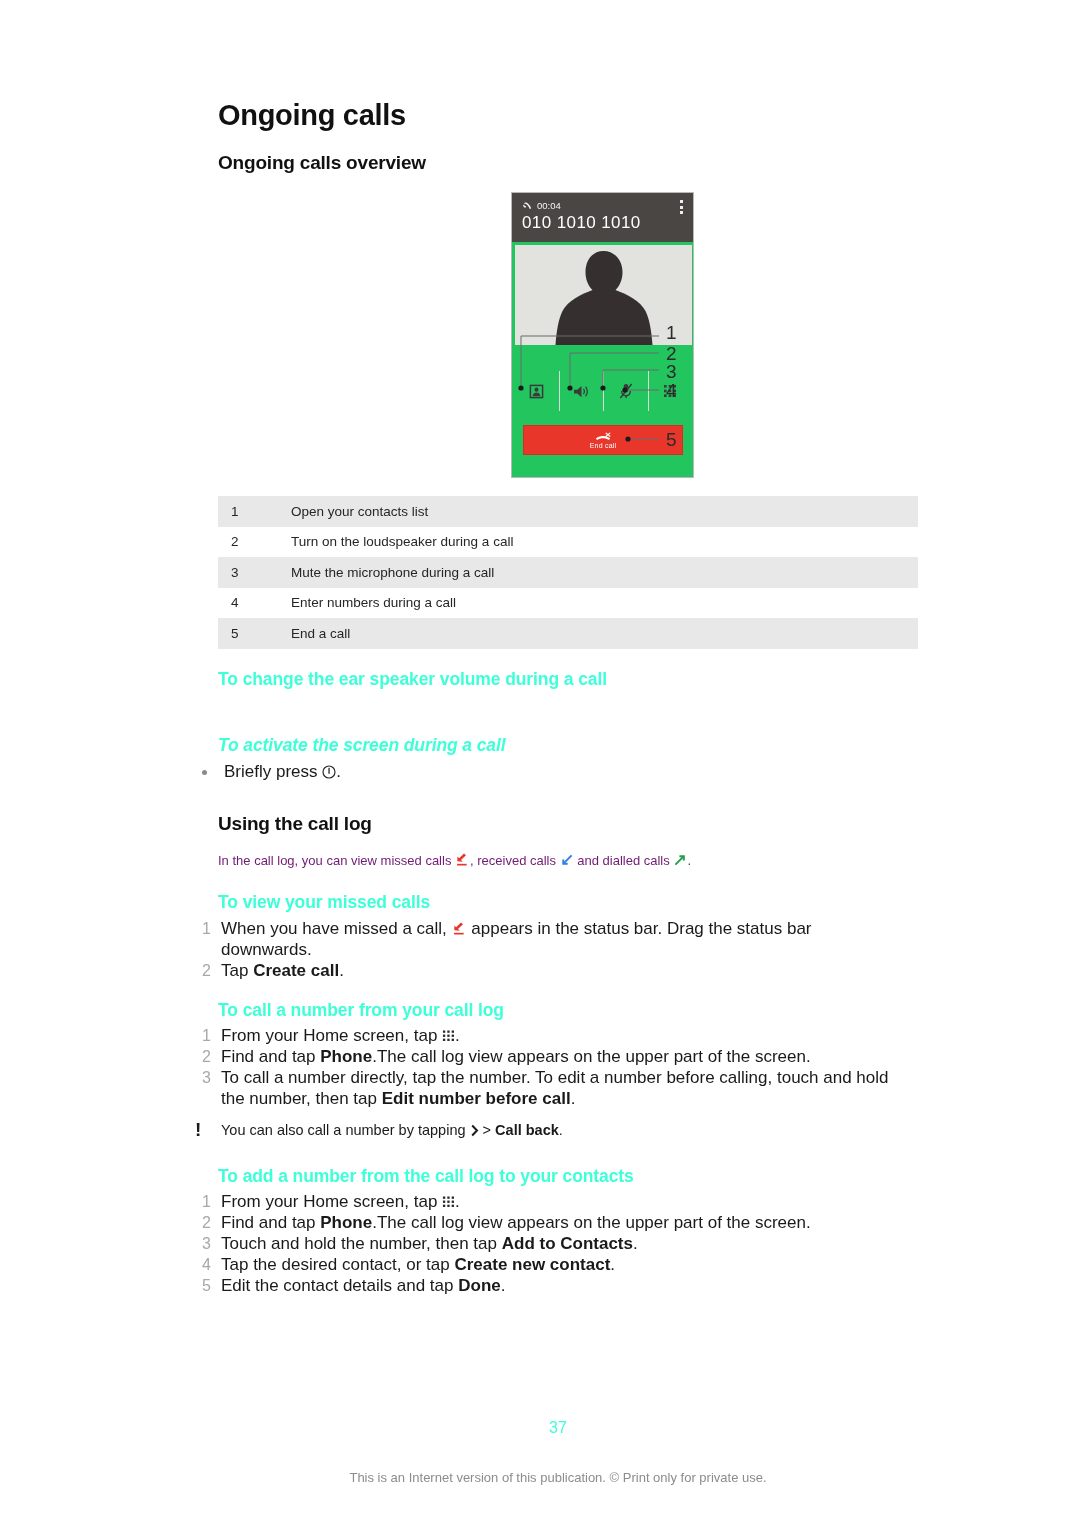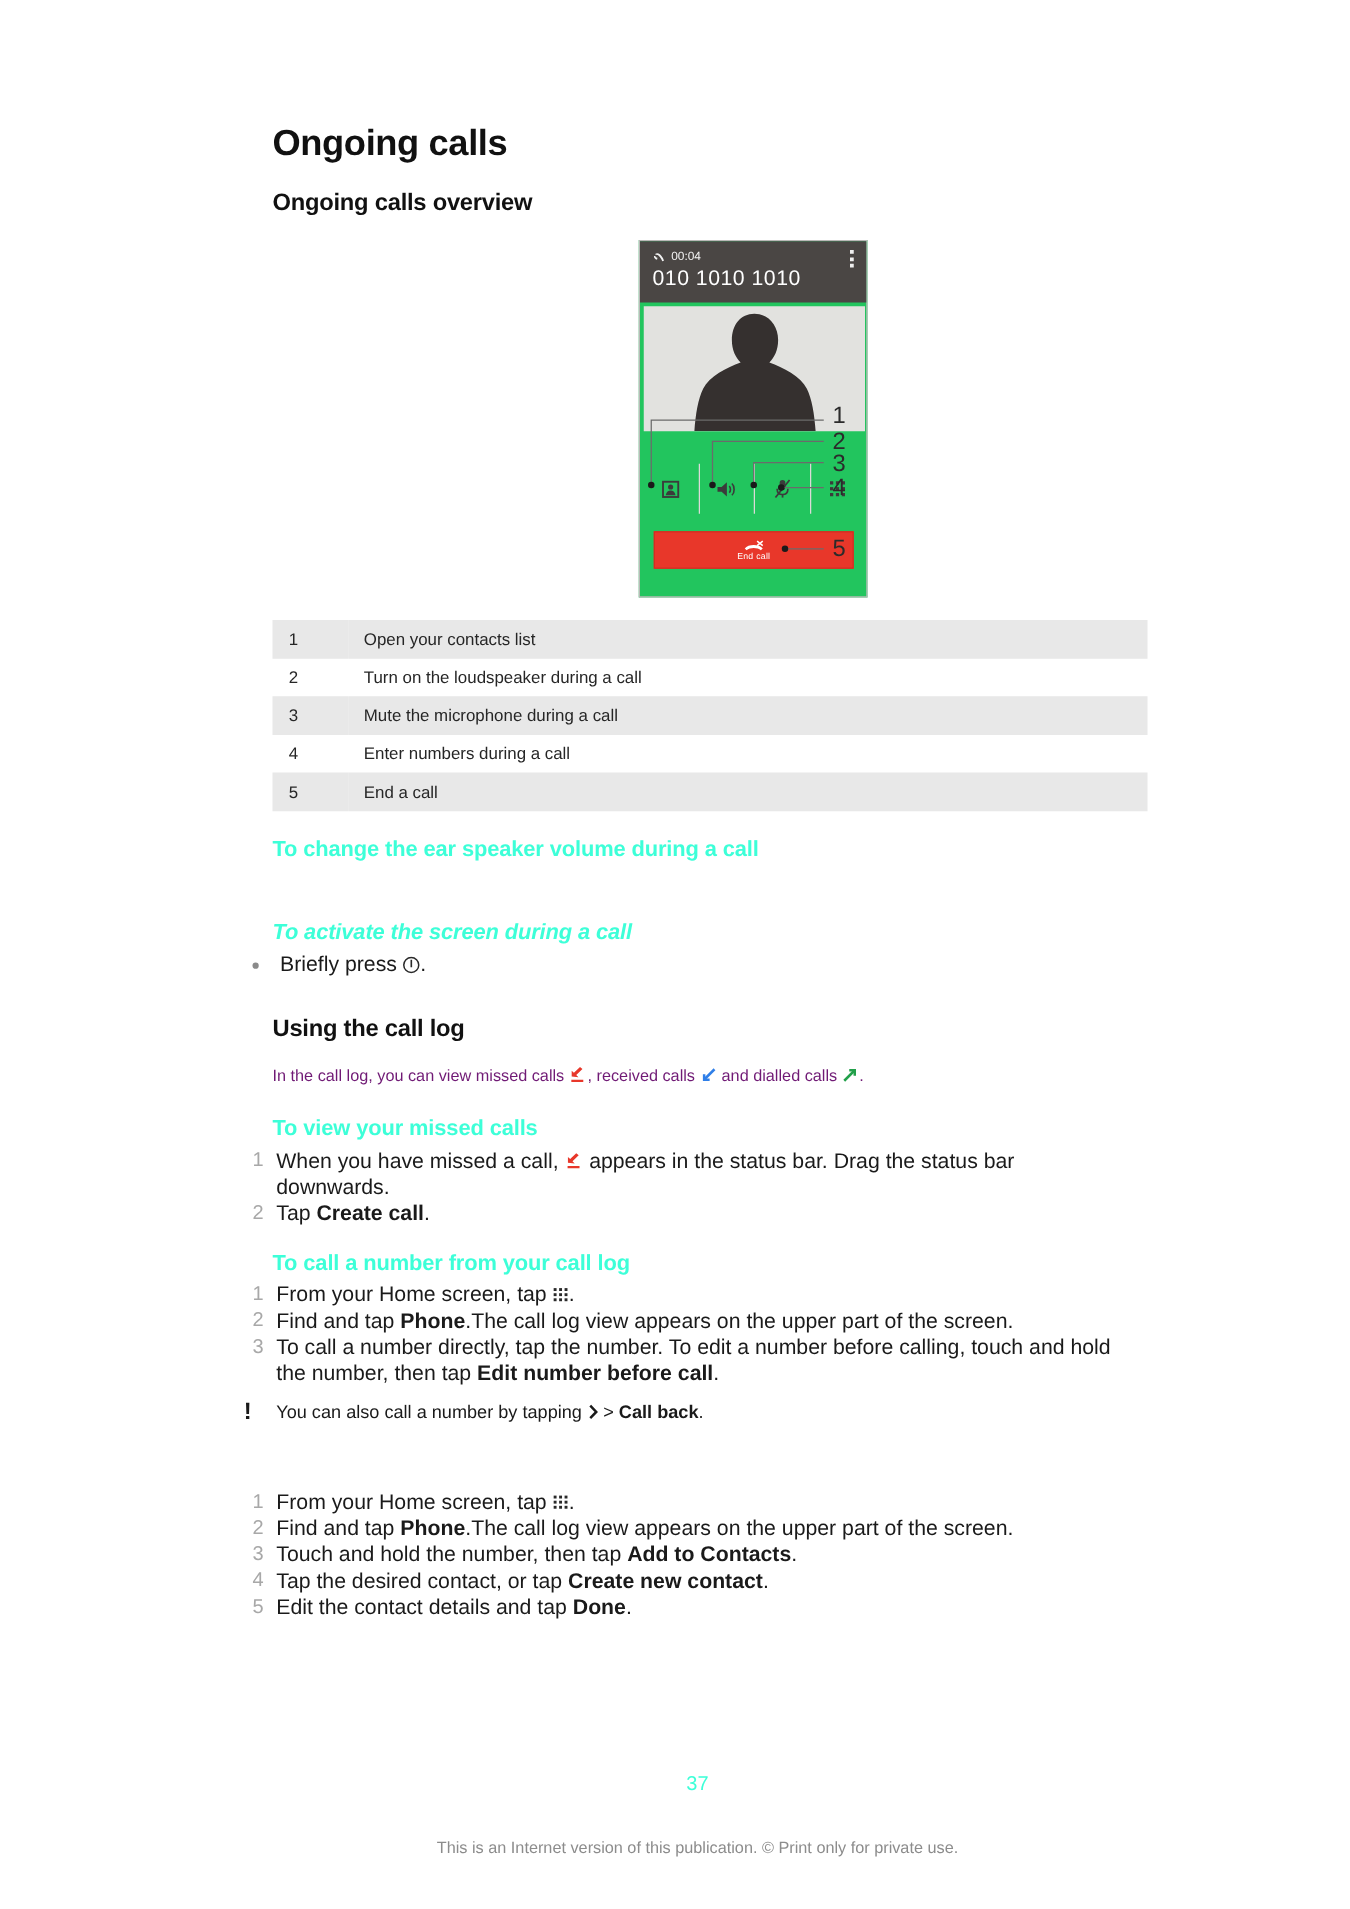--- a/index.html
+++ b/index.html
@@ -493,20 +493,21 @@
   <div class="tip-row" style="position:absolute;left:175px;top:1121px;width:700px;">
     <span class="tip-bang">!</span>
     <span>You can also call a number by tapping</span>
     <svg class="inl" width="9" height="13" viewBox="0 0 9 13">
       <path d="M2.2 1.5 L7 6.5 L2.2 11.5" fill="none" stroke="#1a1a1a" stroke-width="2"></path>
     </svg>
     <span>&gt;</span>
     <b>Call back</b><span>.</span>
   </div>
 
+  <h3 class="proc" style="position:absolute;left:200px;top:1166px;">To add a number from the call log to your contacts</h3>
 
   <ol class="steps" style="position:absolute;left:175px;top:1191px;width:700px;">
     <li>
       <span class="stepnum">1</span>
       <span>From your Home screen, tap</span>
       <svg class="inl inl-grid" width="13" height="13" viewBox="0 0 14 14">
         <g fill="#2a2a2a">
           <rect x="1" y="1.6" width="2.5" height="2.5"></rect>
             <rect x="5.7" y="1.6" width="2.5" height="2.5"></rect>
             <rect x="10.4" y="1.6" width="2.5" height="2.5"></rect>

